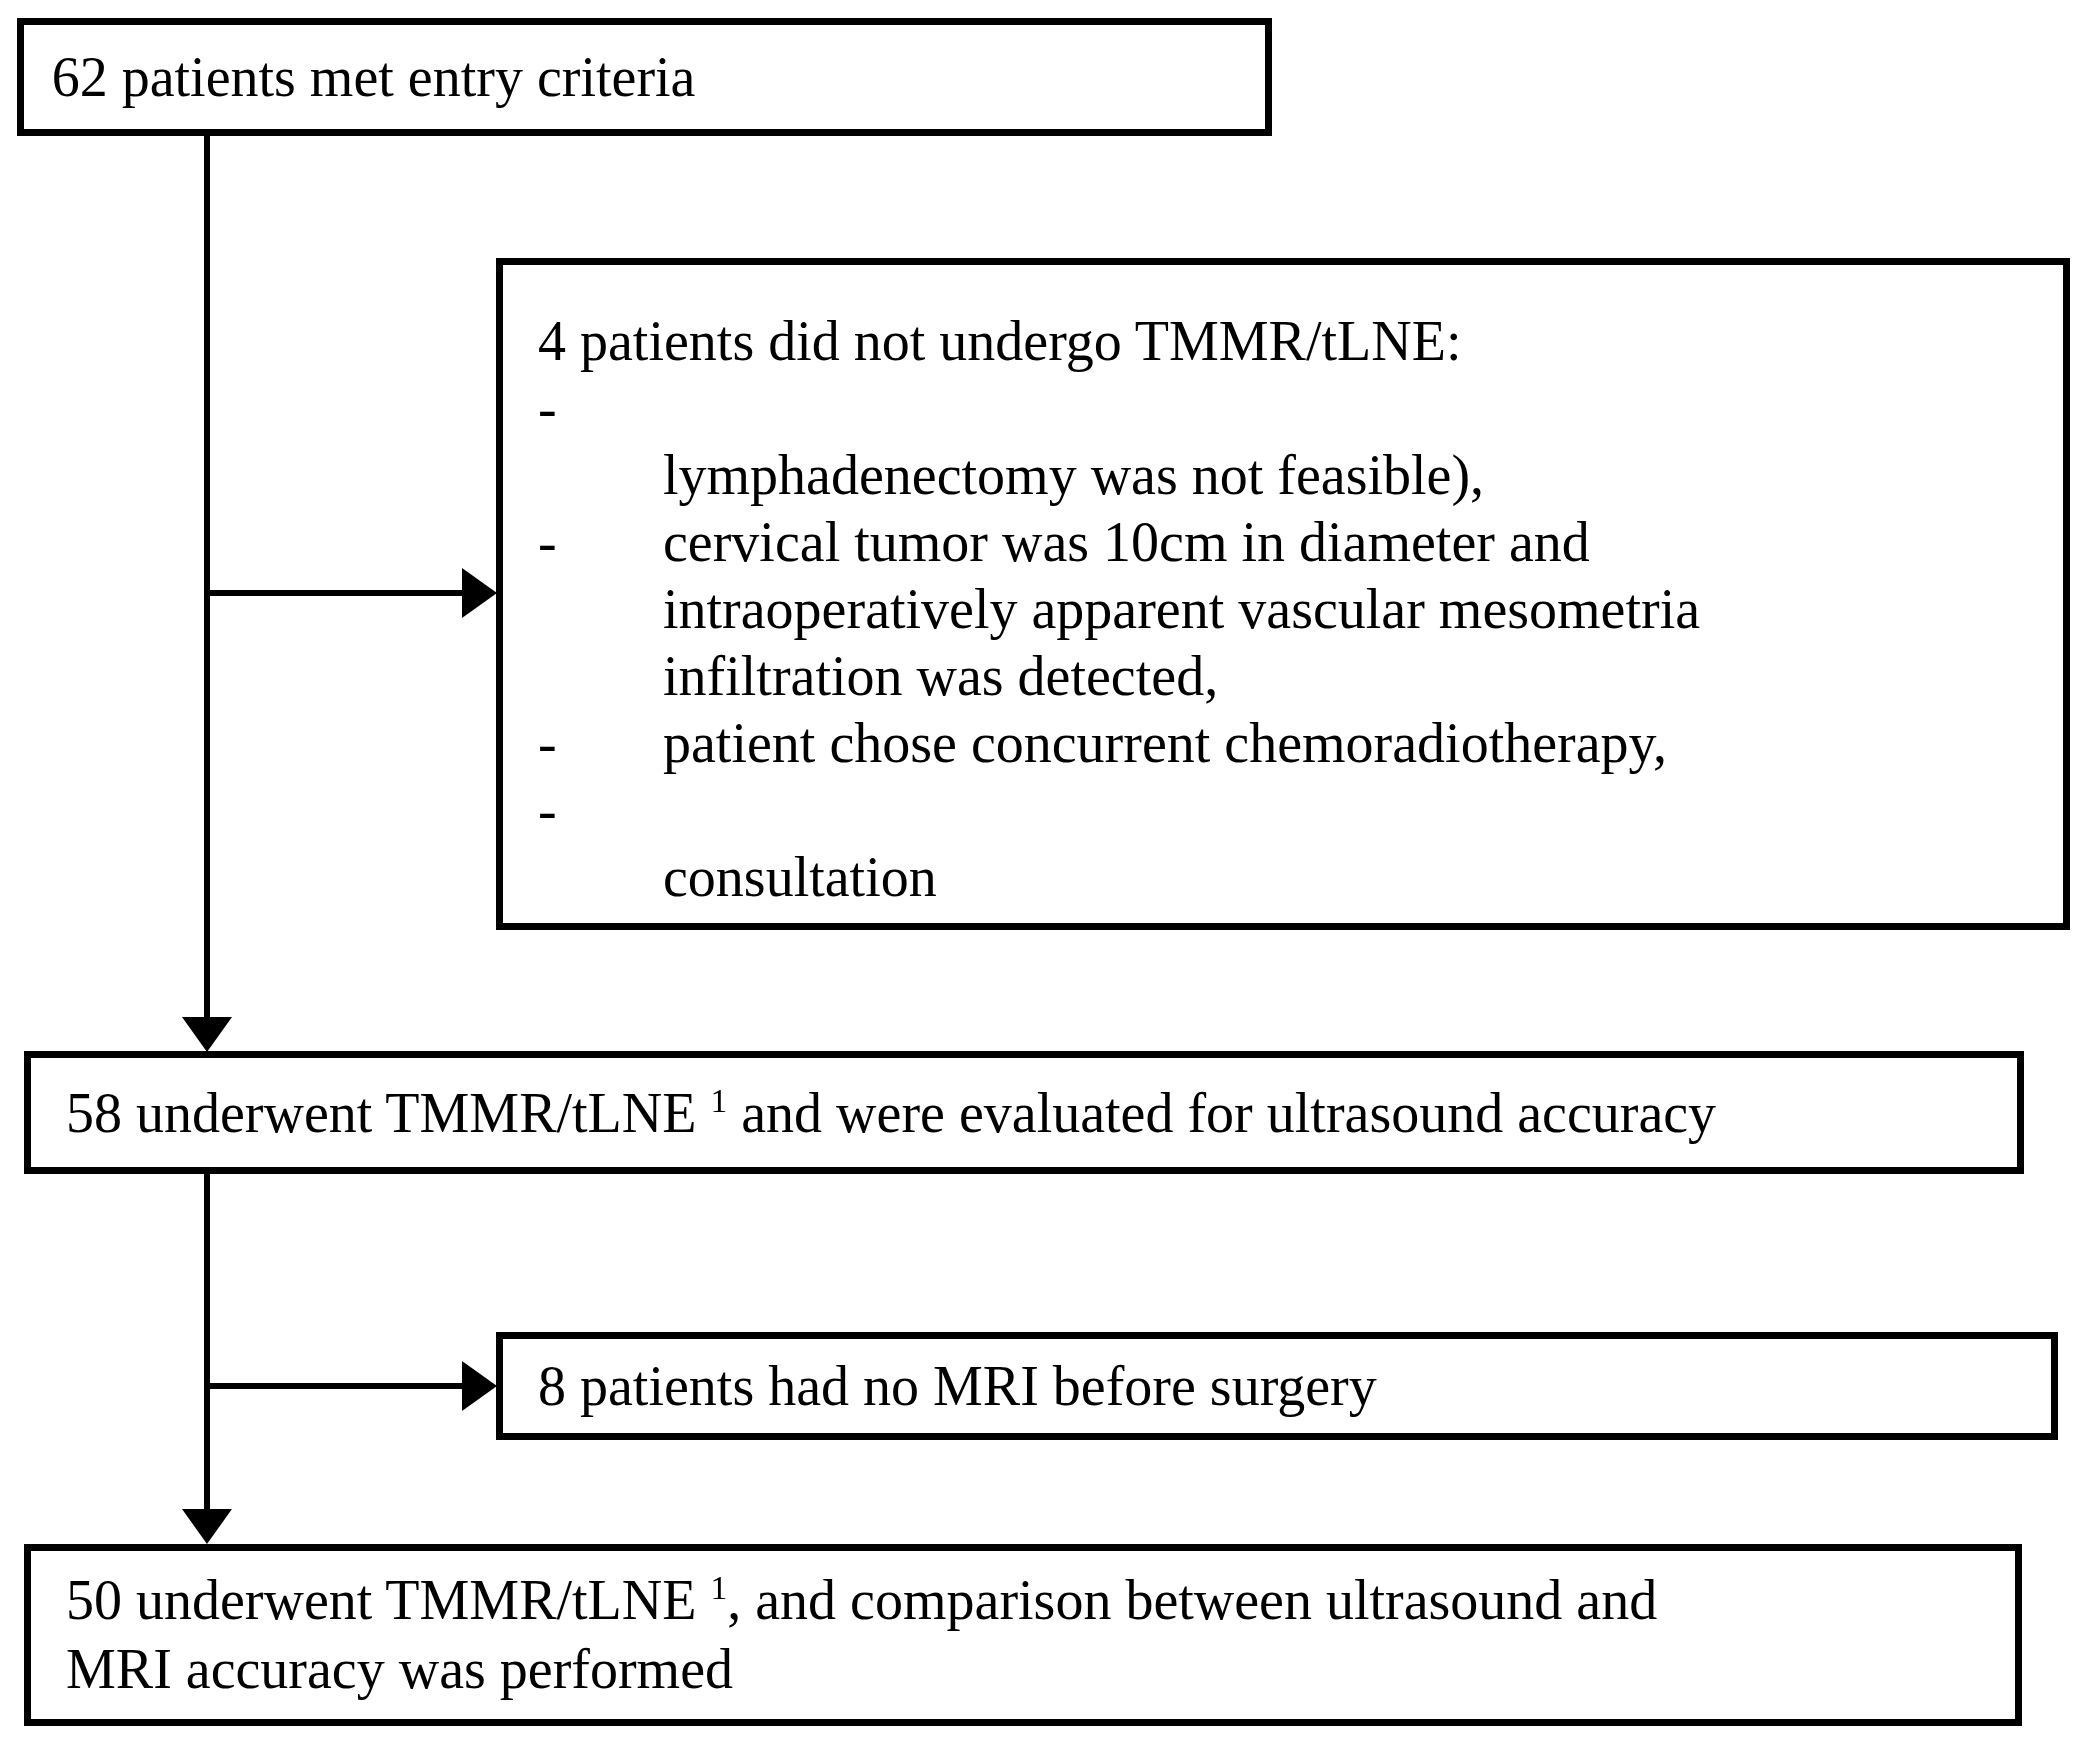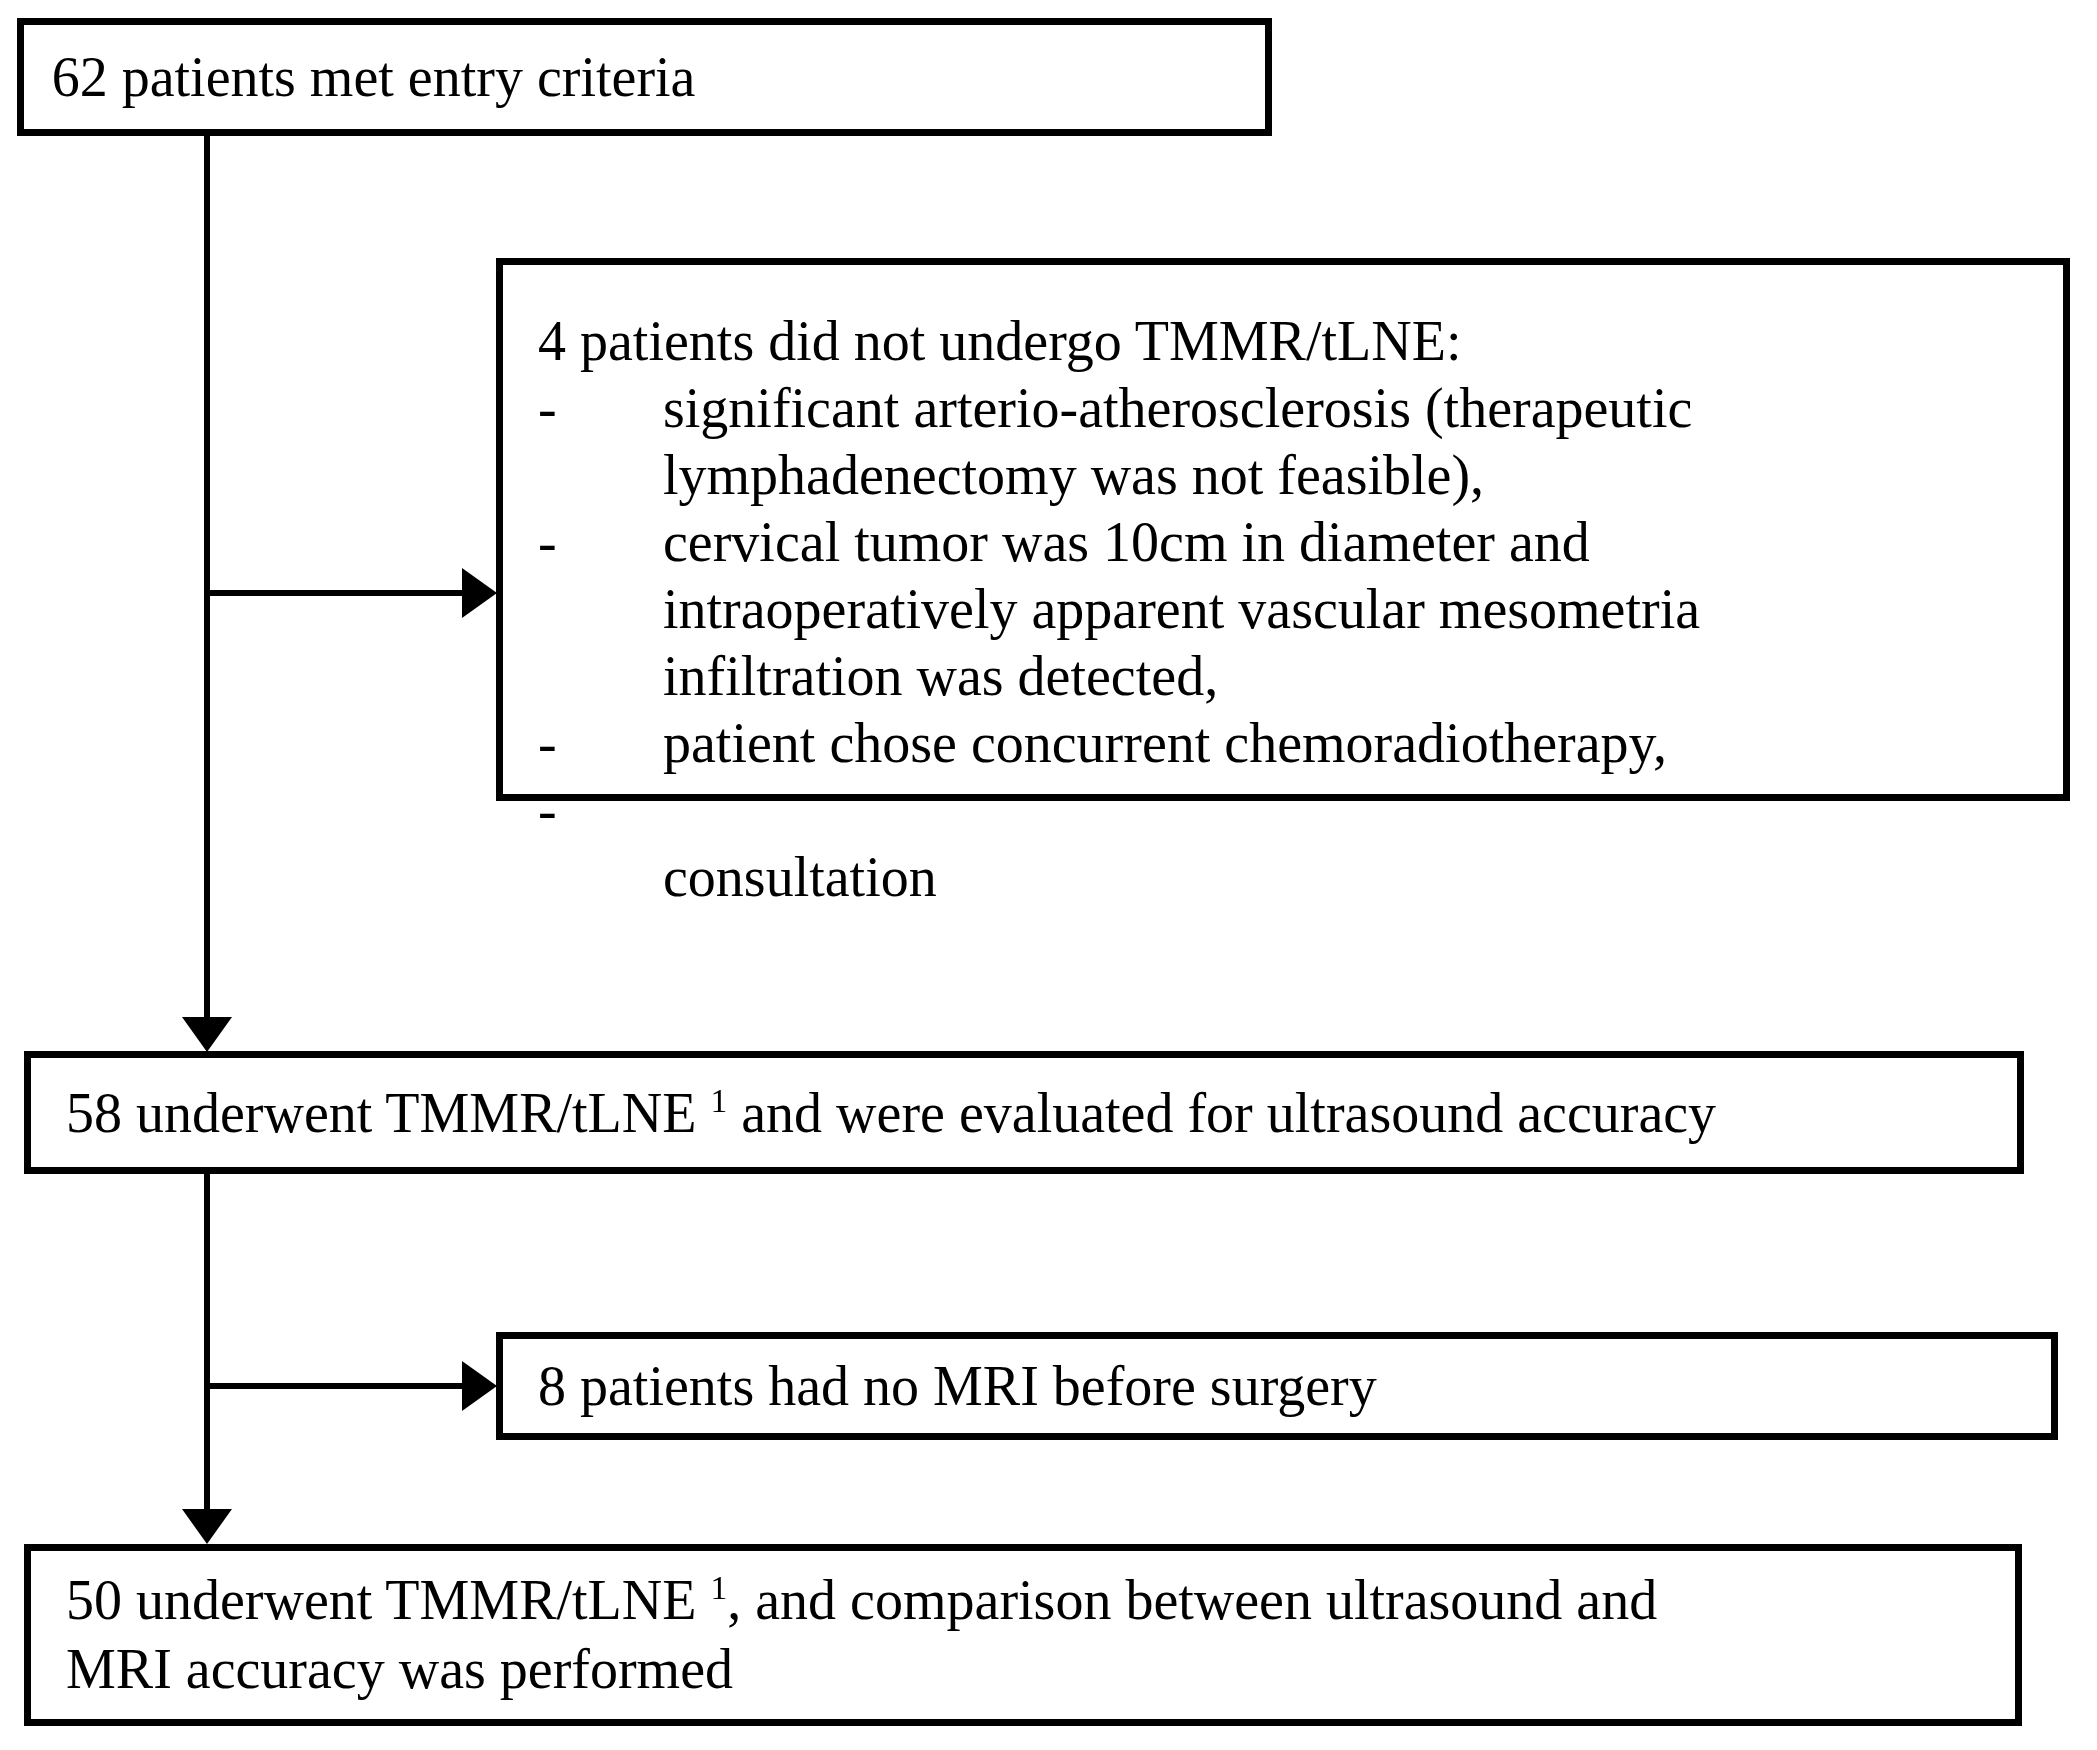--- a/index.html
+++ b/index.html
@@ -54,21 +54,21 @@
     border-right: 25px solid transparent;
     border-top: 35px solid #000000;
   }
   .arrowhead.right {
     border-top: 25px solid transparent;
     border-bottom: 25px solid transparent;
     border-left: 35px solid #000000;
   }
   
   #box-entry   { left: 16.7px;  top: 18px;   width: 1255px; height: 118px; padding-left: 28px; }
-  #box-excluded-no-surgery { left: 496px; top: 258px; width: 1574px; height: 543px; }
+  #box-excluded-no-surgery { left: 496px; top: 258px; width: 1574px; height: 672px; }
   #box-ultrasound { left: 24px; top: 1051px; width: 2000px; height: 123px; }
   #box-no-mri  { left: 496px; top: 1332px; width: 1562px; height: 108px; }
   #box-comparison { left: 24px; top: 1544px; width: 1998px; height: 182px; }
 
   #connector-v1 { left: 204px; top: 136px;  width: 6px;  height: 881px; }
   #arrowhead-down-1 { left: 182px; top: 1017px; }
   #connector-h1 { left: 207px; top: 590px;  width: 255px; height: 6px; }
   #arrowhead-right-1 { left: 462px; top: 568px; }
 
   #connector-v2 { left: 204px; top: 1174px; width: 6px;  height: 336px; }
@@ -87,21 +87,20 @@
 
   <div class="connector" id="connector-v1"></div>
   <div class="arrowhead down" id="arrowhead-down-1"></div>
   <div class="connector" id="connector-h1"></div>
   <div class="arrowhead right" id="arrowhead-right-1"></div>
 
   <div class="box" id="box-excluded-no-surgery">
     <div class="box-title">4 patients did not undergo TMMR/tLNE:</div>
     <div class="exclusion-row">
       <span class="bullet-marker">-</span>
-      <span class="row-text">significant arterio-atherosclerosis (therapeutic</span>
     </div>
     <div class="exclusion-row">
       <span class="bullet-marker"></span>
       <span class="row-text">lymphadenectomy was not feasible),</span>
     </div>
     <div class="exclusion-row">
       <span class="bullet-marker">-</span>
       <span class="row-text">cervical tumor was 10cm in diameter and</span>
     </div>
     <div class="exclusion-row">

